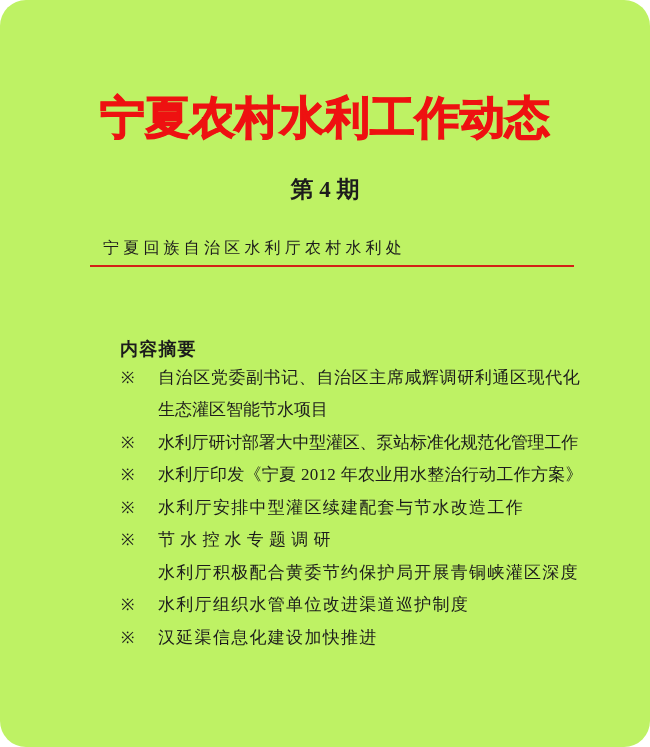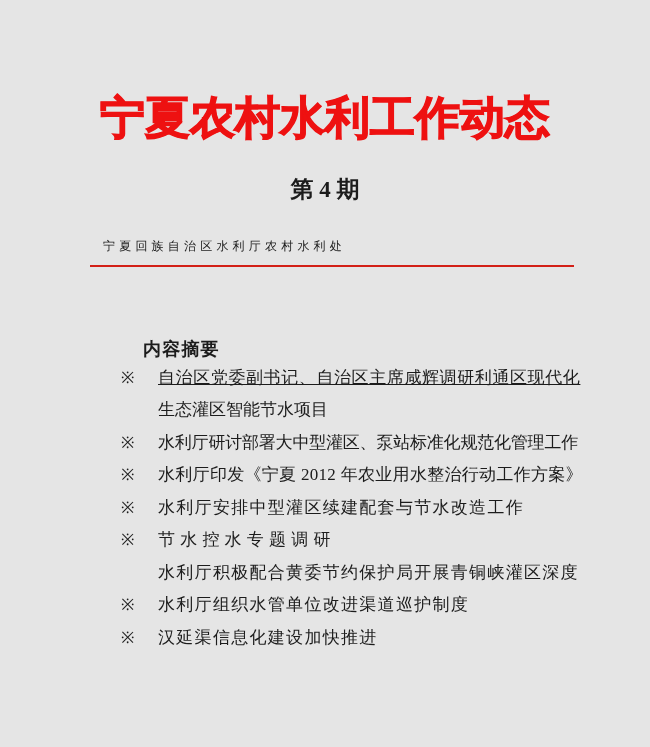--- a/index.html
+++ b/index.html
@@ -13,21 +13,22 @@
     width: 650px;
     height: 747px;
     position: relative;
     overflow: hidden;
     font-family: "Liberation Serif", serif;
     color: var(--text);
   }
   .page {
     position: absolute;
     inset: 0;
-    background: #e5e5e5;
+    background: #bef264;
+    border-radius: 26px;
   }
   
   .newsletter-title {
     position: absolute;
     top: 88px;
     left: 0;
     width: 100%;
     text-align: center;
     font-family: "Liberation Sans", sans-serif;
     font-size: 45px;
@@ -50,21 +51,21 @@
   }
   
   .masthead-row {
     position: absolute;
     top: 238px;
     left: 90px;
     width: 484px;
     display: flex;
     justify-content: space-between;
     align-items: flex-end;
-    font-size: 12px;
+    font-size: 16px;
     white-space: nowrap;
   }
   .department-name {
     padding-left: 13px;
     letter-spacing: 4.2px;
   }
   .publish-date {
     padding-right: 20px;
     letter-spacing: 1px;
   }
@@ -80,21 +81,20 @@
   
   .summary-heading {
     position: absolute;
     top: 337px;
     left: 120px;
     font-family: "Liberation Sans", sans-serif;
     font-size: 18px;
     font-weight: bold;
     letter-spacing: 1.2px;
     white-space: nowrap;
-    margin-left: 23px;
   }
   
   .summary-list {
     position: absolute;
     top: 362px;
     left: 121px;
     width: 480px;
     font-size: 17px;
     line-height: 32.45px;
   }
@@ -112,21 +112,21 @@
   .item-lines {
     margin-left: 37px;
   }
   .summary-line {
     white-space: nowrap;
     letter-spacing: 1.3px;
   }
   .ls-n02 { letter-spacing: -0.2px; }
   .ls-0   { letter-spacing: 0px; }
   .ls-03  { letter-spacing: 0.3px; }
-  .ls-06  { letter-spacing: 0.6px; text-decoration: underline; }
+  .ls-06  { letter-spacing: 0.6px; }
   .ls-52  { letter-spacing: 5.2px; }
 </style>
 </head>
 <body>
 
 <div class="page">
 
   <div class="newsletter-title">宁夏农村水利工作动态</div>
 
   <div class="issue-number">第 4 期</div>

